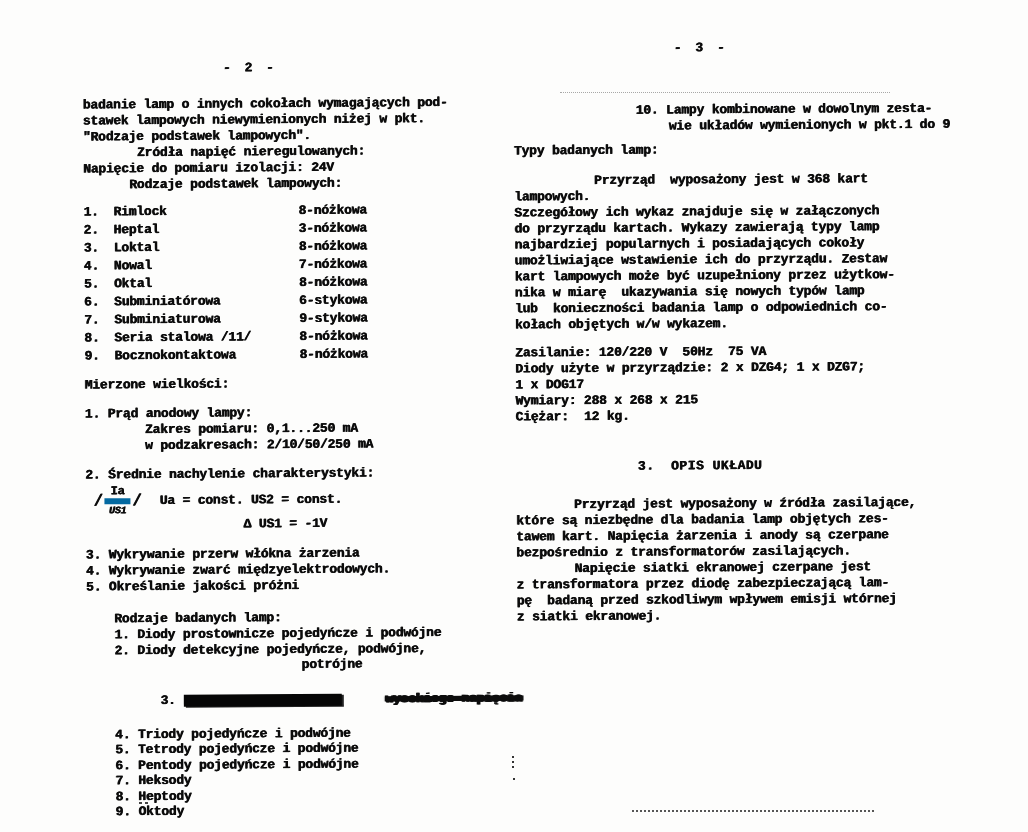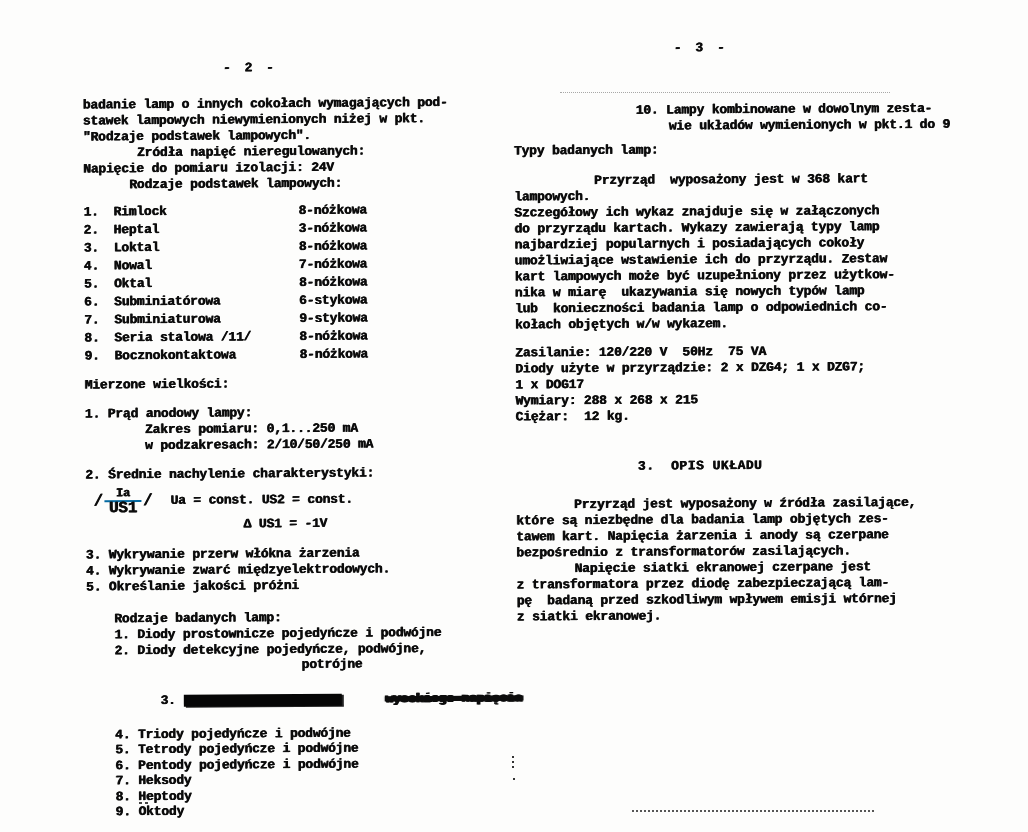--- a/index.html
+++ b/index.html
@@ -27,21 +27,21 @@
   .sock-row .line{line-height:17px;}
   .s-num{width:30px;}
   .s-name{width:185px;}
   .h-measured{margin-top:13px;}
   .m-item{margin-top:13px;}
   .sub{padding-left:60px;}
   .formula-row{display:flex;align-items:center;height:32px;margin-top:2px;padding-left:8px;}
   .slash{font-size:16px;}
   .frac{display:inline-block;text-align:center;vertical-align:middle;margin:0 2px;}
   .fnum{display:block;font-size:12px;line-height:13px;padding:0 4px;}
-  .fden{display:block;font-size:16px;line-height:13px;border-top:2px solid #0369a1;padding:0 4px;}
+  .fden{display:block;font-size:10px;line-height:13px;border-top:6px solid #0369a1;padding:0 4px;font-style:italic;}
   .cond{margin-left:18px;}
   .cond2{padding-left:158px;}
   .gap14{margin-top:14px;}
   .lamp-h{margin-top:16px;padding-left:28px;}
   .lamp{padding-left:28px;line-height:15.5px;}
   .cont{padding-left:215px;line-height:15.5px;}
   .redacted-line{padding-left:28px;margin:3px 0 2px 0;}
   .bar{display:inline-block;width:158px;height:12px;background:#060606;vertical-align:middle;margin:0 4px -1px 8px;box-shadow:2px 1px 0 #222;}
   .struck{
     text-decoration:line-through;text-decoration-thickness:5px;

